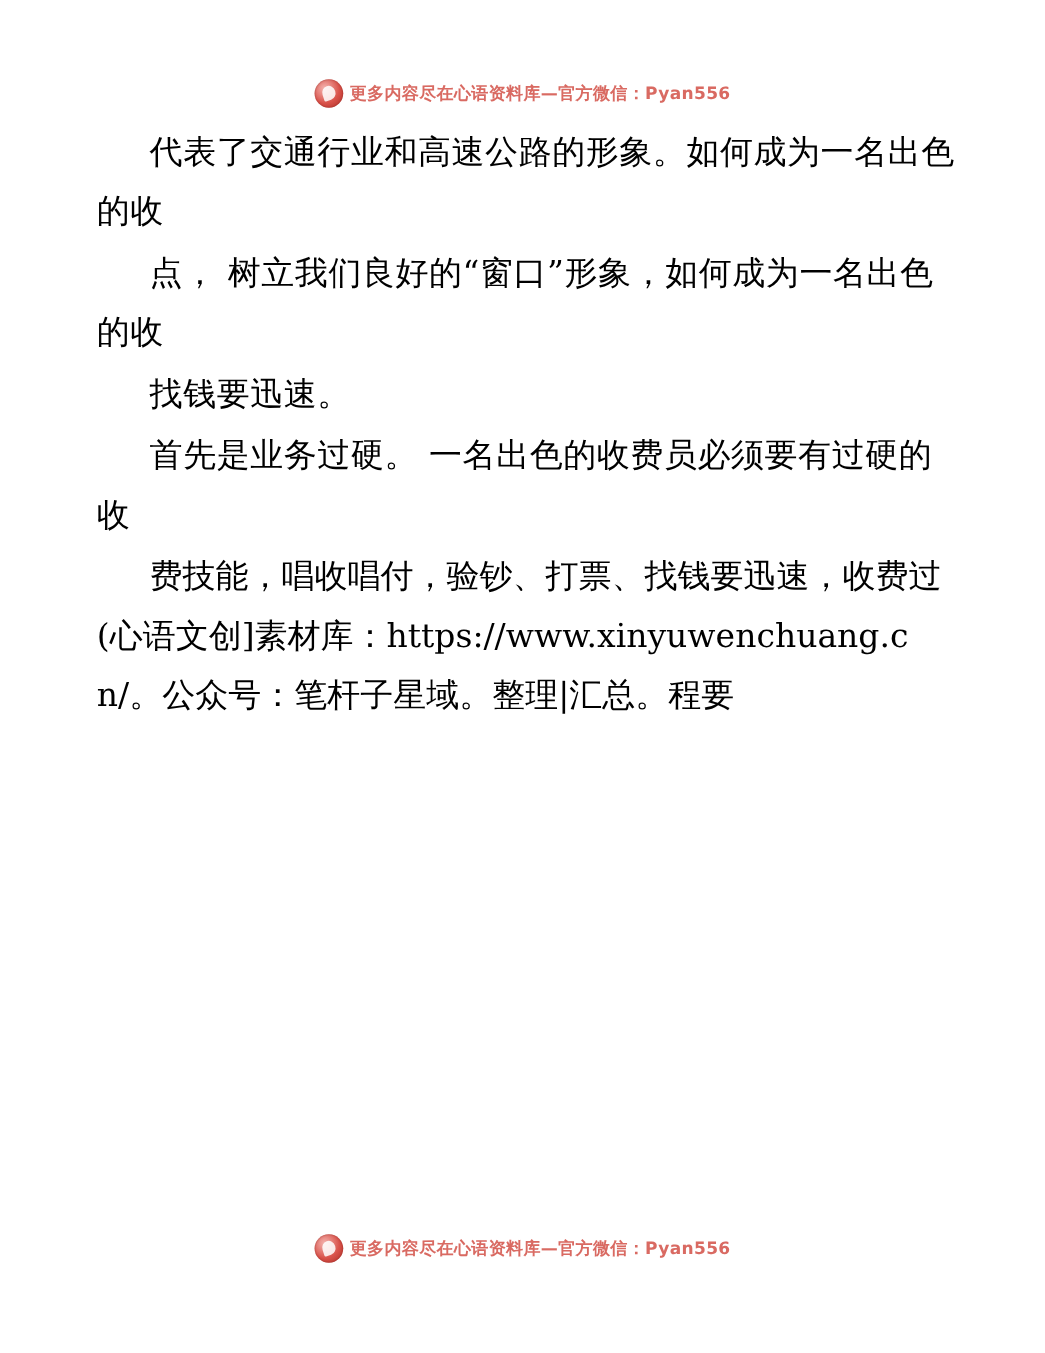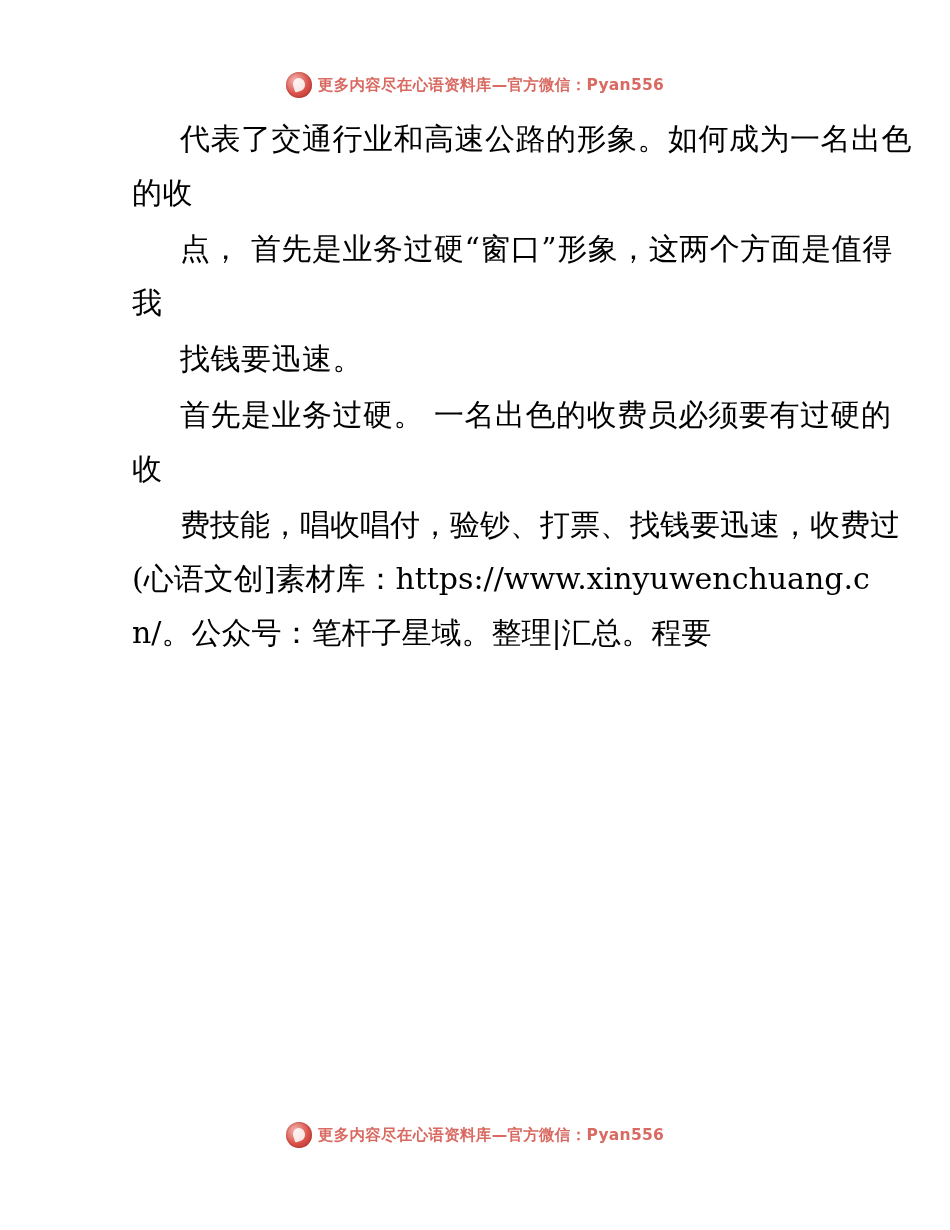--- a/index.html
+++ b/index.html
@@ -63,21 +63,20 @@
     color: #d96a62;
     letter-spacing: .3px;
   }
 
   
   .content {
     position: absolute;
     top: 112px;
     left: 88px;
     width: 790px;
-    margin-left: 44px;
   }
   .para {
     font-size: 30px;
     line-height: 54px;
     color: #000000;
     text-indent: 48px;
     margin: 0 0 2px 0;
     letter-spacing: 0.5px;
     font-family: "DejaVu Serif", serif;
     word-break: break-all;
@@ -91,21 +90,21 @@
 
 <div class="page">
 
   <div class="banner banner-top">
     <span class="banner-logo"></span>
     <span class="banner-text">更多内容尽在心语资料库—官方微信：Pyan556</span>
   </div>
 
   <div class="content">
     <p class="para">代表了交通行业和高速公路的形象。如何成为一名出色的收</p>
-    <p class="para">点， 首先是业务过硬“窗口”形象，这两个方面是值得我</p>
+    <p class="para">点， 树立我们良好的“窗口”形象，如何成为一名出色的收</p>
     <p class="para">找钱要迅速。</p>
     <p class="para">首先是业务过硬。  一名出色的收费员必须要有过硬的收</p>
     <p class="para mono-mix">费技能，唱收唱付，验钞、打票、找钱要迅速，收费过 (心语文创]素材库：https://www.xinyuwenchuang.cn/。公众号：笔杆子星域。整理|汇总。程要</p>
   </div>
 
   <div class="banner banner-bottom">
     <span class="banner-logo"></span>
     <span class="banner-text">更多内容尽在心语资料库—官方微信：Pyan556</span>
   </div>
 

